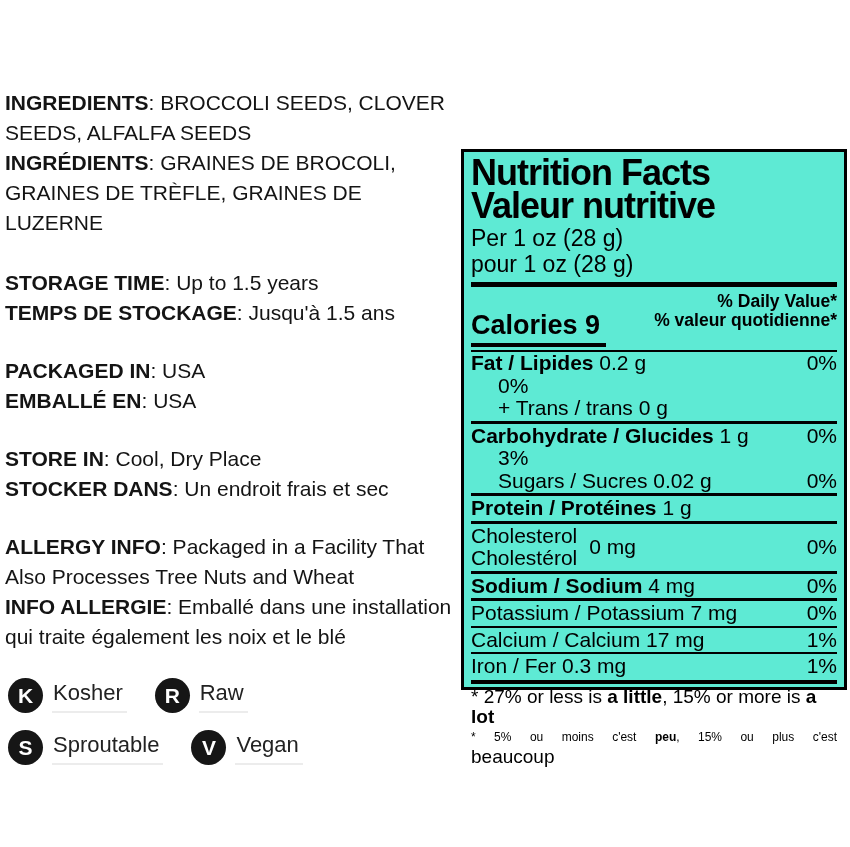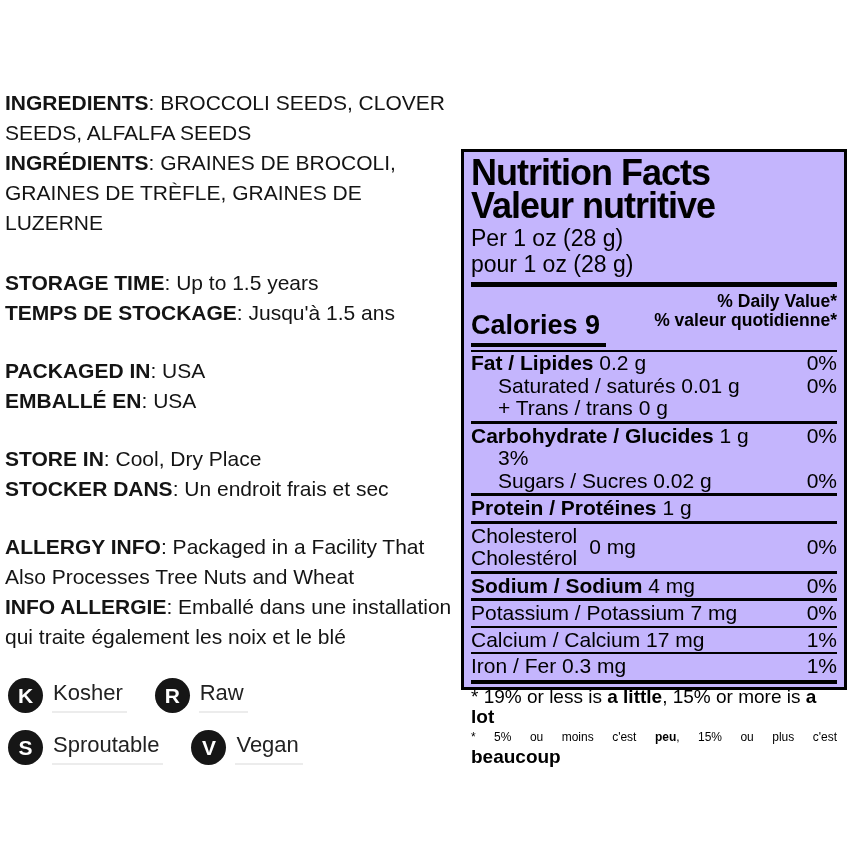--- a/index.html
+++ b/index.html
@@ -21,21 +21,21 @@
   .badge-circle{
     width:35px;height:35px;border-radius:50%;background:#161616;color:#fff;
     display:flex;align-items:center;justify-content:center;
     font-weight:bold;font-size:21px;line-height:1;flex:0 0 auto;
   }
   .badge-label{margin-left:9px;font-size:22px;color:#222;
     border-bottom:2px solid #ececec;padding:0 4px 3px 1px;text-align:right;}
   
   .nfp{
     position:absolute;left:461px;top:149px;width:386px;height:541px;box-sizing:border-box;
-    border:3px solid #000;padding:4px 7px 6px 7px;color:#000;background:#c4b5fd;
+    border:3px solid #000;padding:4px 7px 6px 7px;color:#000;background:#5eead4;
   }
   .nfp-title{font-size:36px;font-weight:bold;line-height:33px;letter-spacing:-1px;}
   .nfp-serving{font-size:23px;line-height:26px;}
   .nfp-serving.first{margin-top:3px;}
   .bar5{height:5px;background:#000;margin-top:5px;}
   .bar4{height:4px;background:#000;margin-top:2px;}
   .sep{height:3px;background:#000;margin:1px 0;}
   .sep-thin{height:2px;background:#000;margin:1px 0;}
   .cal-dv-row{display:flex;justify-content:space-between;align-items:flex-start;margin-top:4px;}
   .calories-cell{font-size:27px;font-weight:bold;line-height:27px;
@@ -46,21 +46,21 @@
     font-size:21px;line-height:22.5px;}
   .row .lbl{white-space:nowrap;}
   .row.indent{padding-left:27px;}
   .row .dv{font-size:21px;}
   .chol-row{display:flex;align-items:center;font-size:21px;line-height:22.5px;}
   .chol-labels{font-weight:normal;}
   .chol-amt{margin-left:12px;}
   .chol-dv{margin-left:auto;}
   .footnote{font-size:19px;line-height:20px;margin-top:3px;}
   .footnote-fr{font-size:12px;line-height:20px;text-align:justify;text-align-last:justify;}
-  .footnote-fr-cont{font-size:19px;line-height:20px;font-weight:bold;}
+  .footnote-fr-cont{font-size:19px;line-height:20px;font-weight:normal;}
 </style>
 </head>
 <body>
 
 <div class="left-col">
   <p><b>INGREDIENTS</b><span>: BROCCOLI SEEDS, CLOVER SEEDS, ALFALFA SEEDS</span></p>
   <p><b>INGRÉDIENTS</b><span>: GRAINES DE BROCOLI, GRAINES DE TRÈFLE, GRAINES DE LUZERNE</span></p>
 
   <p class="gap30"><b>STORAGE TIME</b><span>: Up to 1.5 years</span></p>
   <p><b>TEMPS DE STOCKAGE</b><span>: Jusqu'à 1.5 ans</span></p>
@@ -110,21 +110,20 @@
       <div>% valeur quotidienne*</div>
     </div>
   </div>
   <div class="rule-under-dv"></div>
 
   <div class="row">
     <span class="lbl"><b>Fat / Lipides</b> <span>0.2 g</span></span>
     <span class="dv">0%</span>
   </div>
   <div class="row indent">
-    <span class="lbl"><span>Saturated / saturés</span> <span>0.01 g</span></span>
     <span class="dv">0%</span>
   </div>
   <div class="row indent">
     <span class="lbl"><span>+ Trans / trans</span> <span>0 g</span></span>
     <span class="dv"></span>
   </div>
   <div class="sep"></div>
 
   <div class="row">
     <span class="lbl"><b>Carbohydrate / Glucides</b> <span>1 g</span></span>
@@ -172,16 +171,16 @@
     <span class="dv">1%</span>
   </div>
   <div class="sep-thin"></div>
 
   <div class="row">
     <span class="lbl"><span>Iron / Fer</span> <span>0.3 mg</span></span>
     <span class="dv">1%</span>
   </div>
   <div class="bar4"></div>
 
-  <div class="footnote"><span>* 19% or less is </span><b>a little</b><span>, 15% or more is </span><b>a lot</b></div>
+  <div class="footnote"><span>* 27% or less is </span><b>a little</b><span>, 15% or more is </span><b>a lot</b></div>
   <div class="footnote-fr"><span>* 5% ou moins c'est </span><b>peu</b><span>, 15% ou plus c'est</span></div>
   <div class="footnote-fr-cont">beaucoup</div>
 </div>
 
 </body></html>

